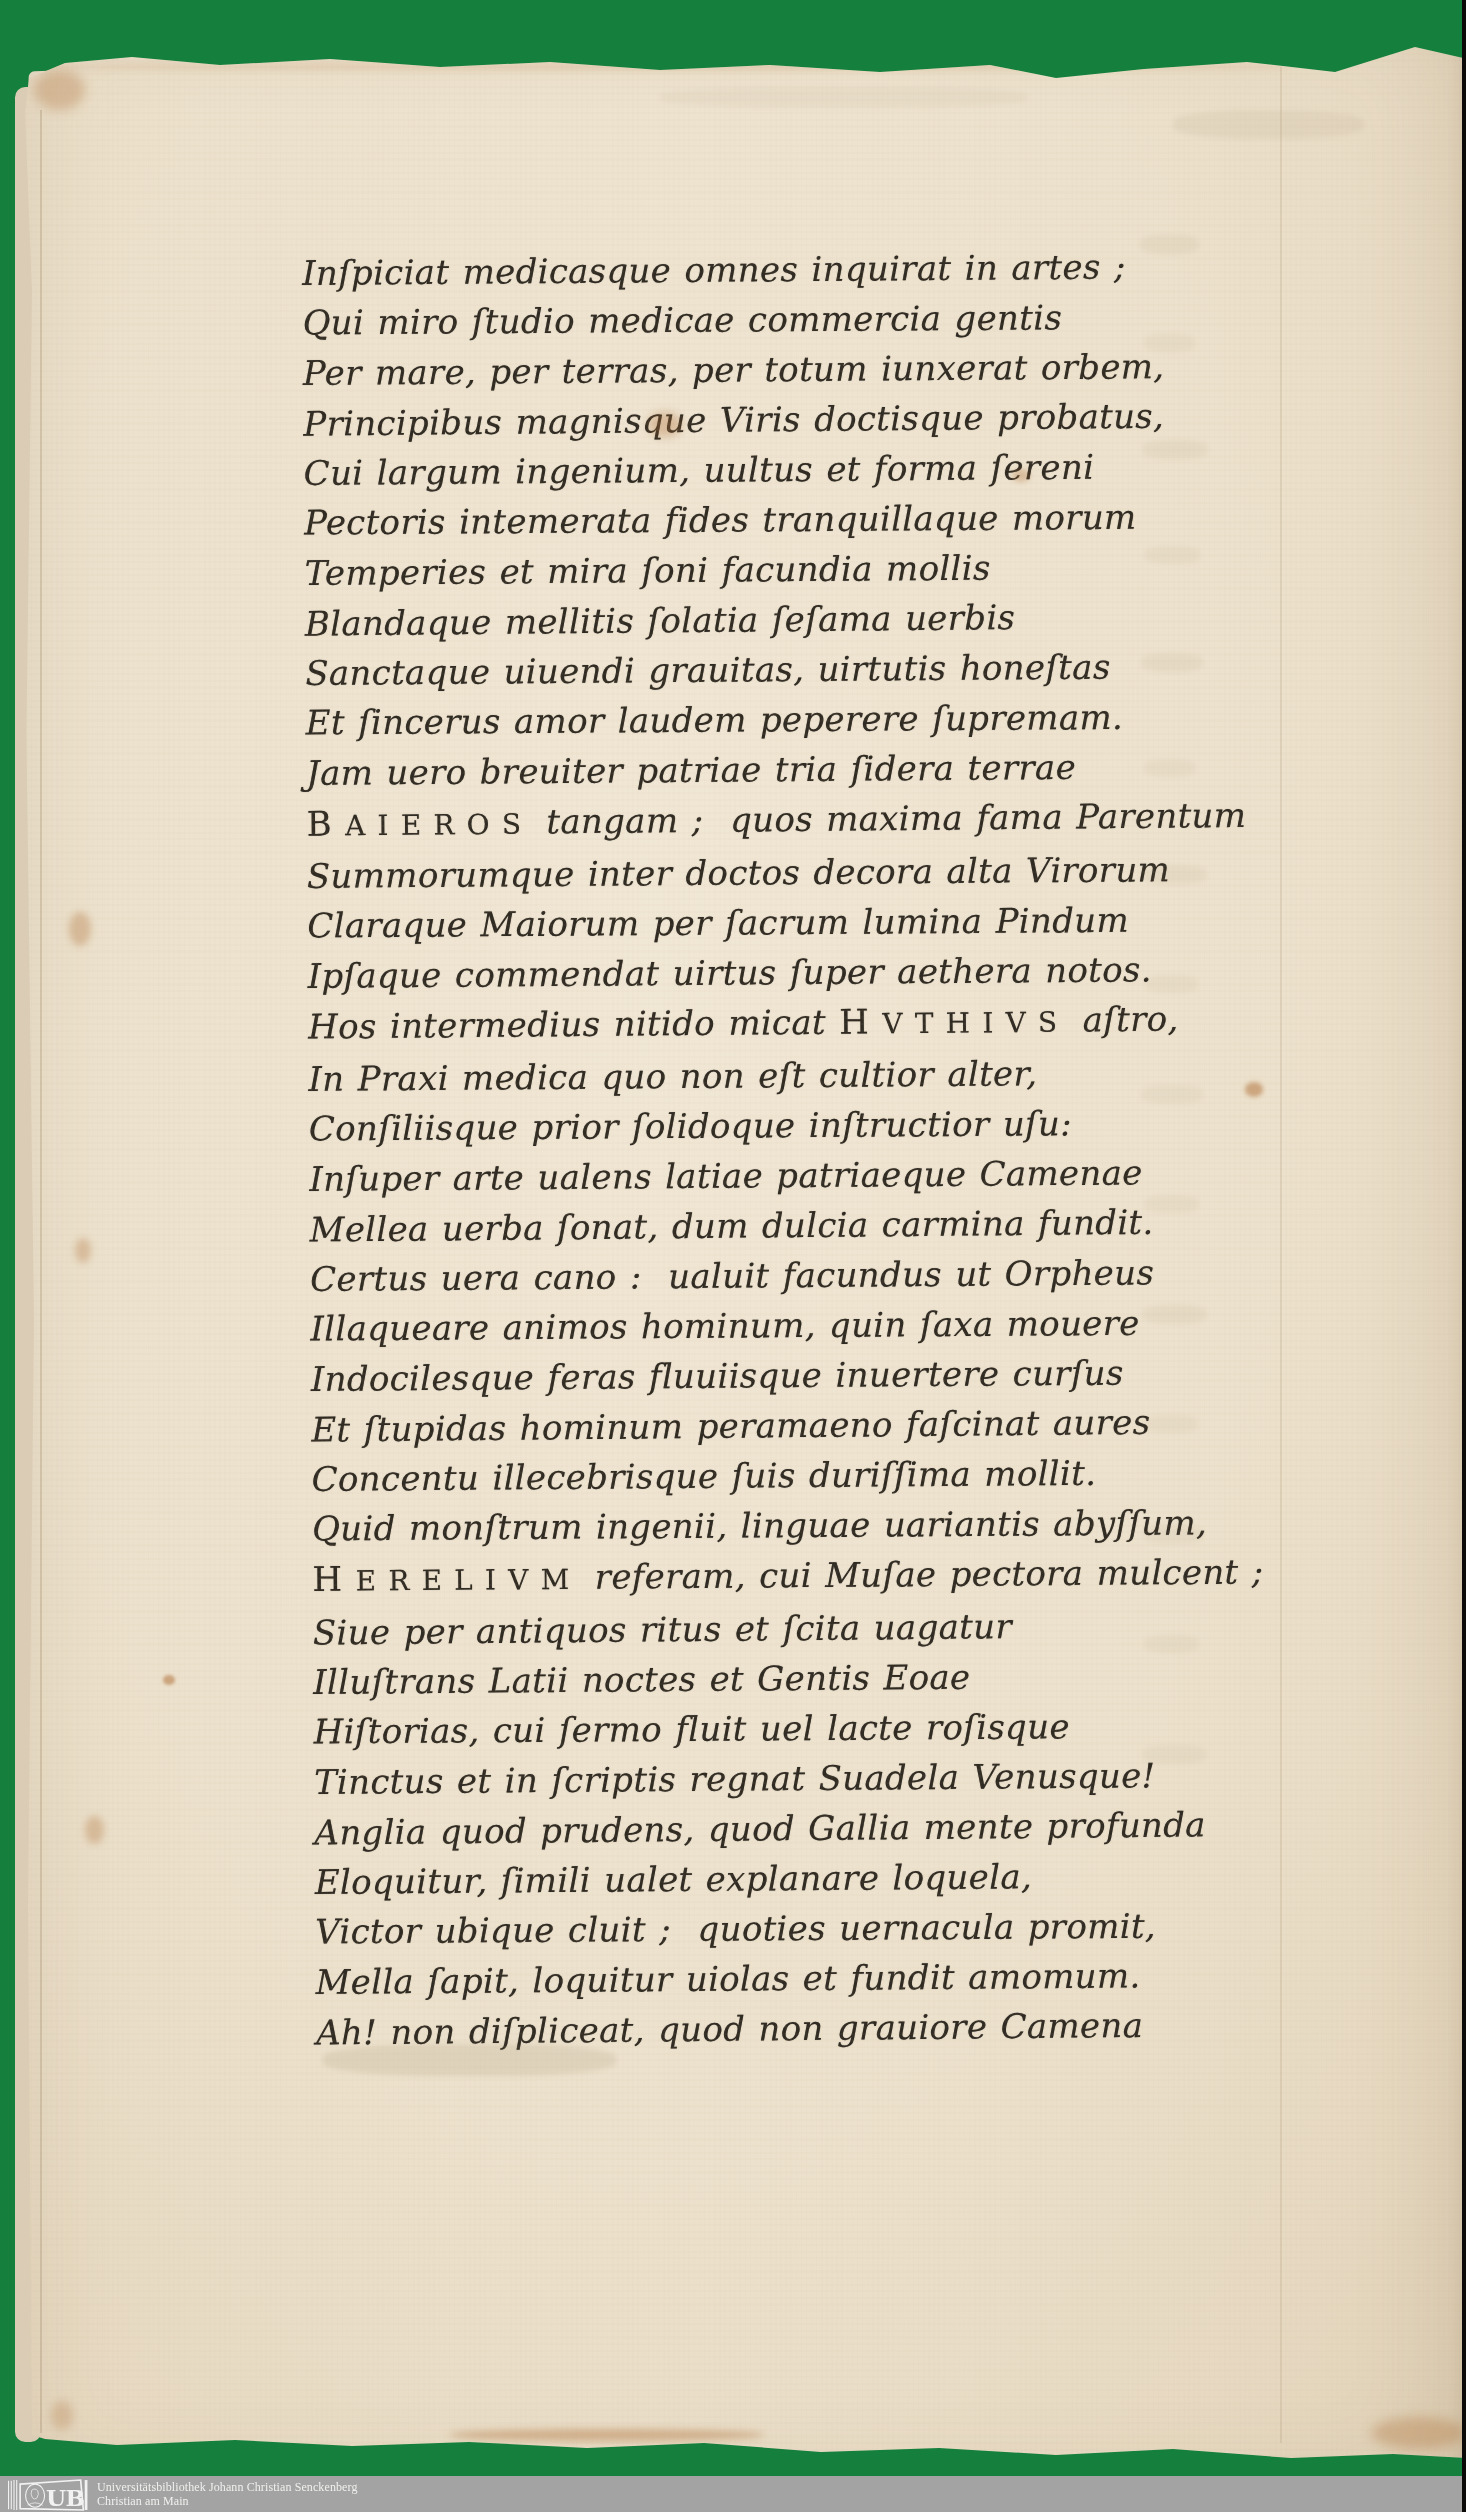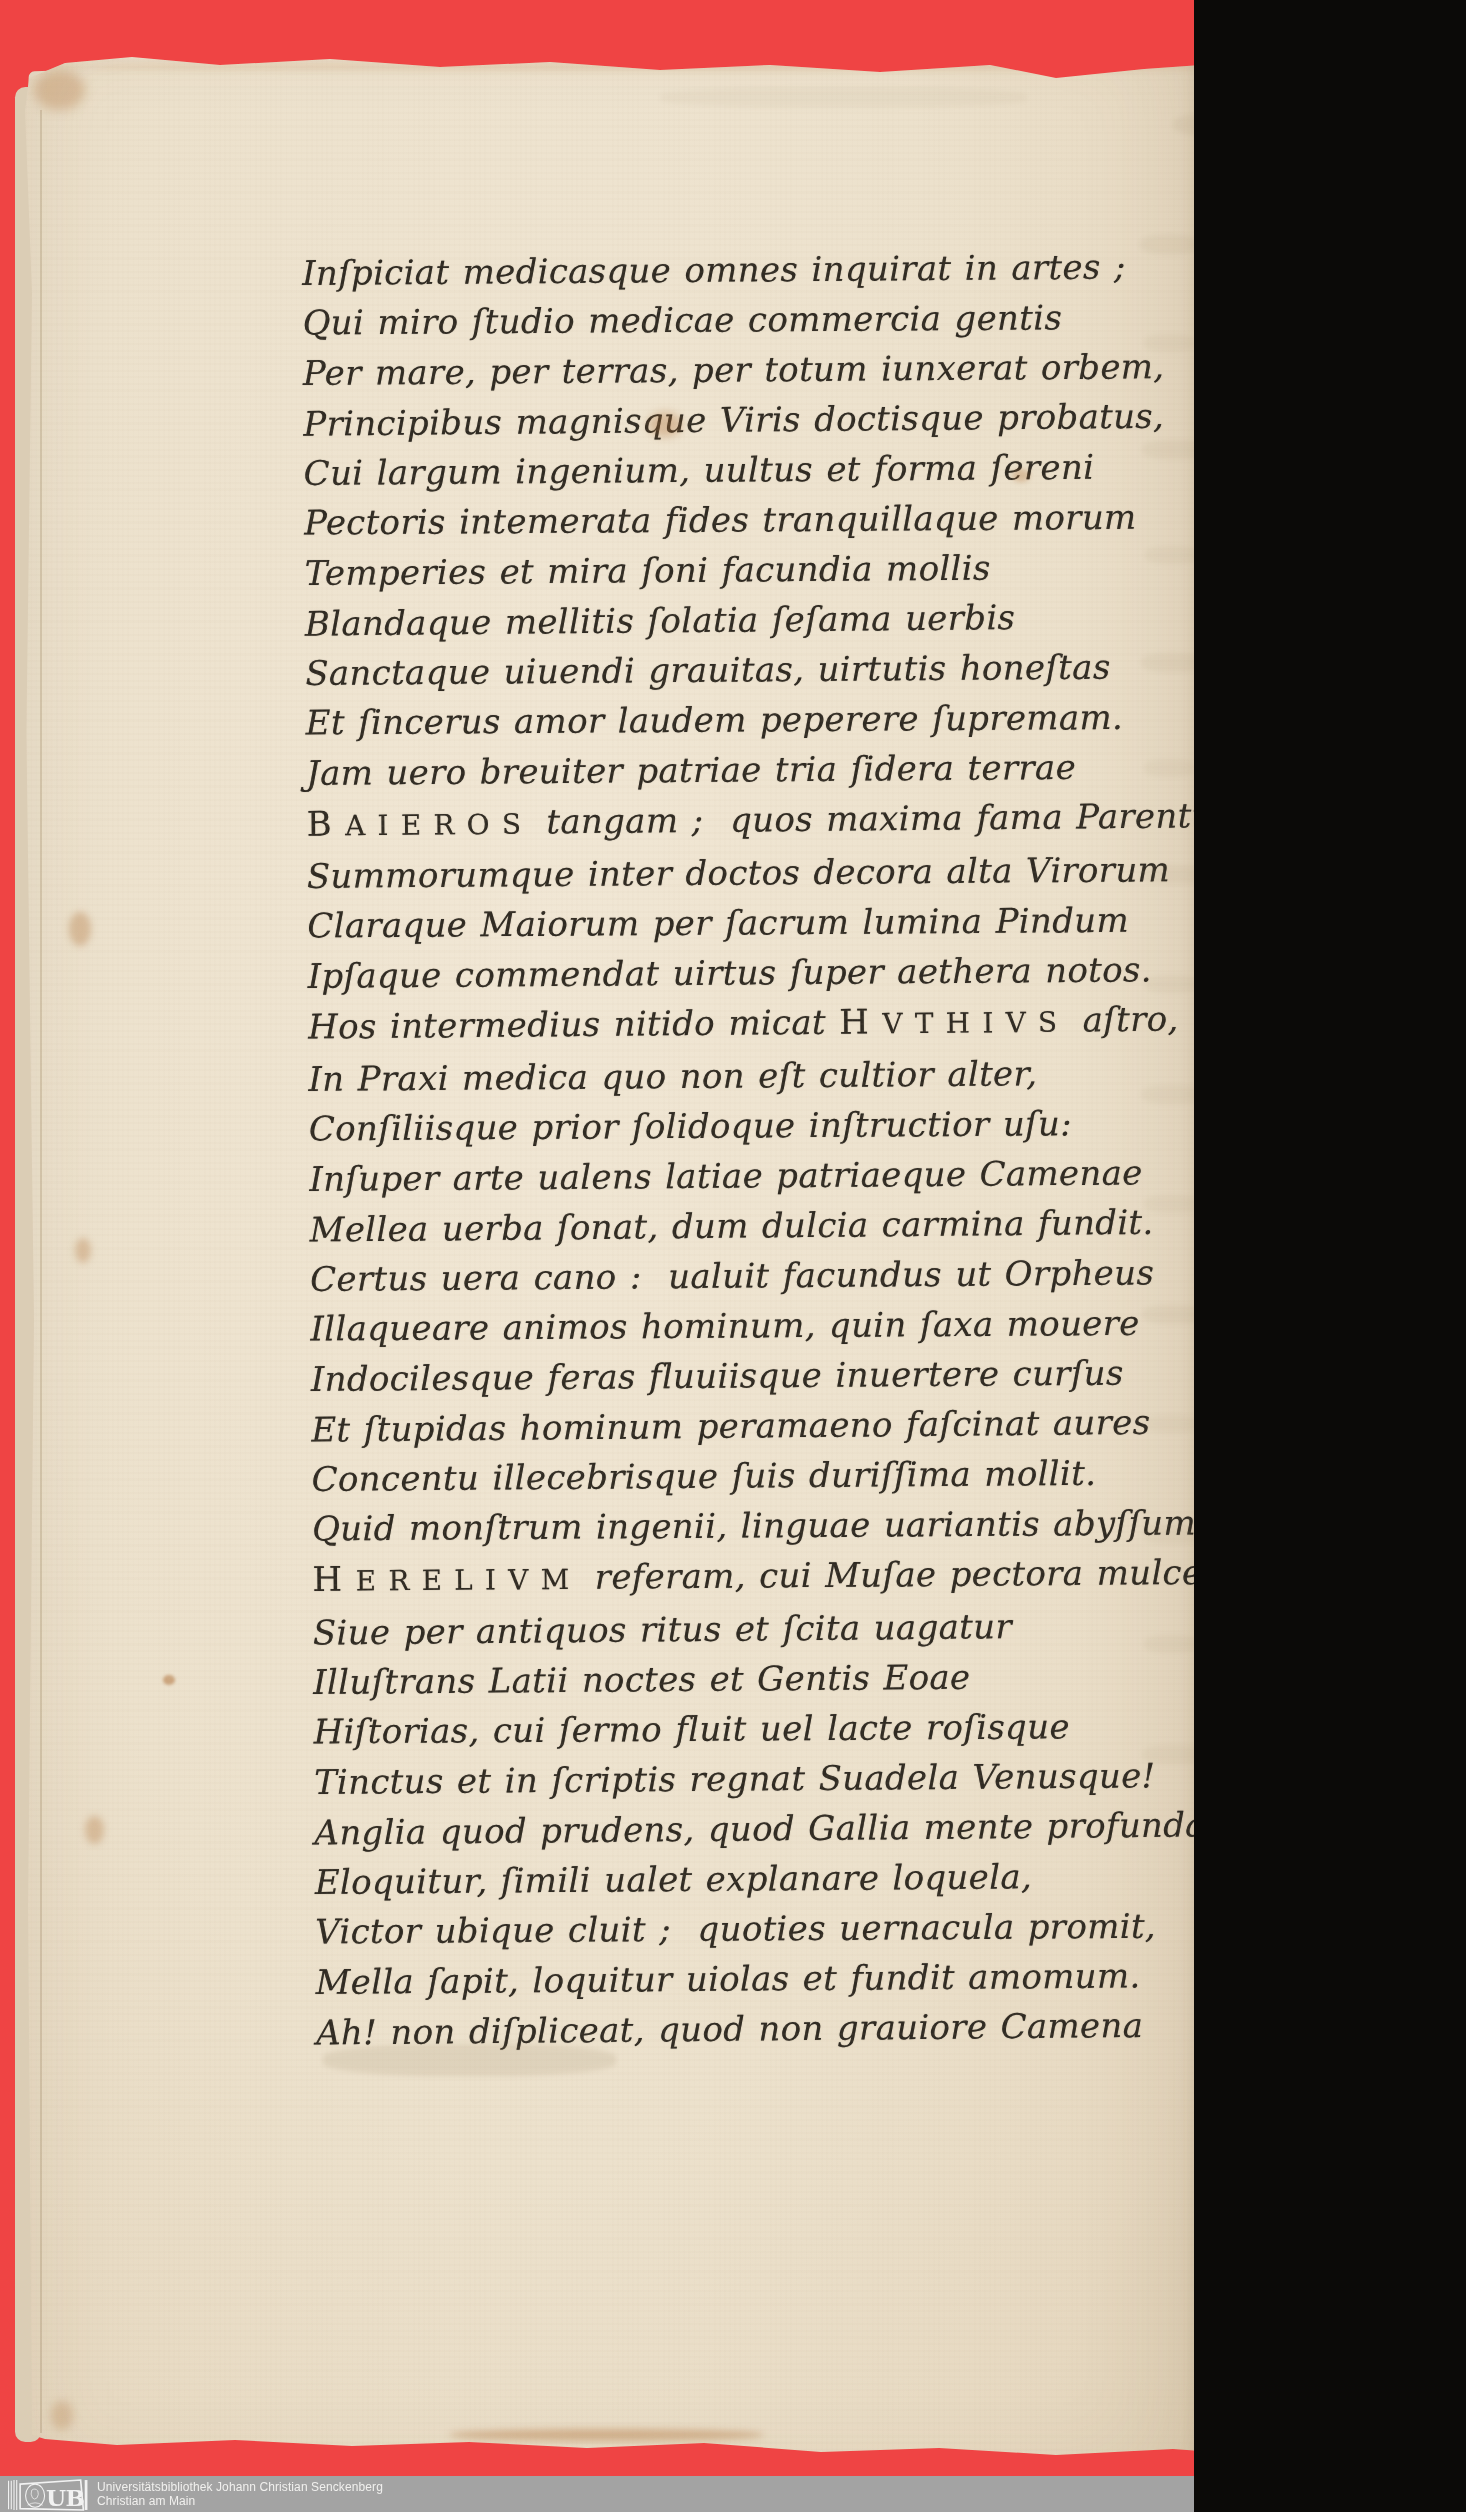--- a/index.html
+++ b/index.html
@@ -1,16 +1,16 @@
 <!DOCTYPE html>
 <html style="font-size:11.7px"><head>
 <meta charset="utf-8">
 <style>
   html,body{margin:0;padding:0;background:#0b0a08;}
-  .scan{position:relative;width:1194px;height:2512px;overflow:hidden;background:#ef4444;
+  .scan{position:relative;width:1462px;height:2512px;overflow:hidden;background:#15803d;
         font-family:"DejaVu Serif","Liberation Serif",serif;}
   
   .underlay{position:absolute;left:14.7px;top:87px;width:26.4px;height:2355px;
             background:#dbcdb5;border-radius:10.3px;}
   .underlay2{position:absolute;left:29px;top:70px;width:88px;height:34px;
              background:#e2d5bf;border-radius:5.9px;transform:rotate(-2deg);}
   
   .paper{position:absolute;inset:0;
     background:radial-gradient(ellipse at 45% 38%, #f1e7d5 0%, #ece1cc 55%, #e6d8c0 85%, #decfb4 100%);
     box-shadow:inset 0 0 110px rgba(110,85,50,.17), inset 0 0 14.7px rgba(110,85,50,.12);
@@ -36,21 +36,21 @@
   .cap{font-style:normal;letter-spacing:.40em;}
   .sc{font-style:normal;font-size:.82em;letter-spacing:.44em;}
   
   .stain{position:absolute;border-radius:50%;pointer-events:none;}
   .ghost{position:absolute;border-radius:40%;pointer-events:none;background:#8a7450;filter:blur(2.9px);}
   
   .footer{position:absolute;left:0;top:2476px;width:1467px;height:37px;background:#a3a3a3;
           display:flex;align-items:center;}
   .logo{position:absolute;left:4.4px;top:1.5px;width:88px;height:34px;}
   .footer-text{position:absolute;left:97px;top:3.7px;color:#f1f0ee;
-     font-family:Liberation Sans, sans-serif;font-size:12px;line-height:14.7px;
+     font-family:Liberation Serif, serif;font-size:12px;line-height:14.7px;
      letter-spacing:0.1px;}
 </style>
 </head>
 <body>
 
 <div class="scan">
 
   <div class="underlay"></div>
   <div class="underlay2"></div>
 

